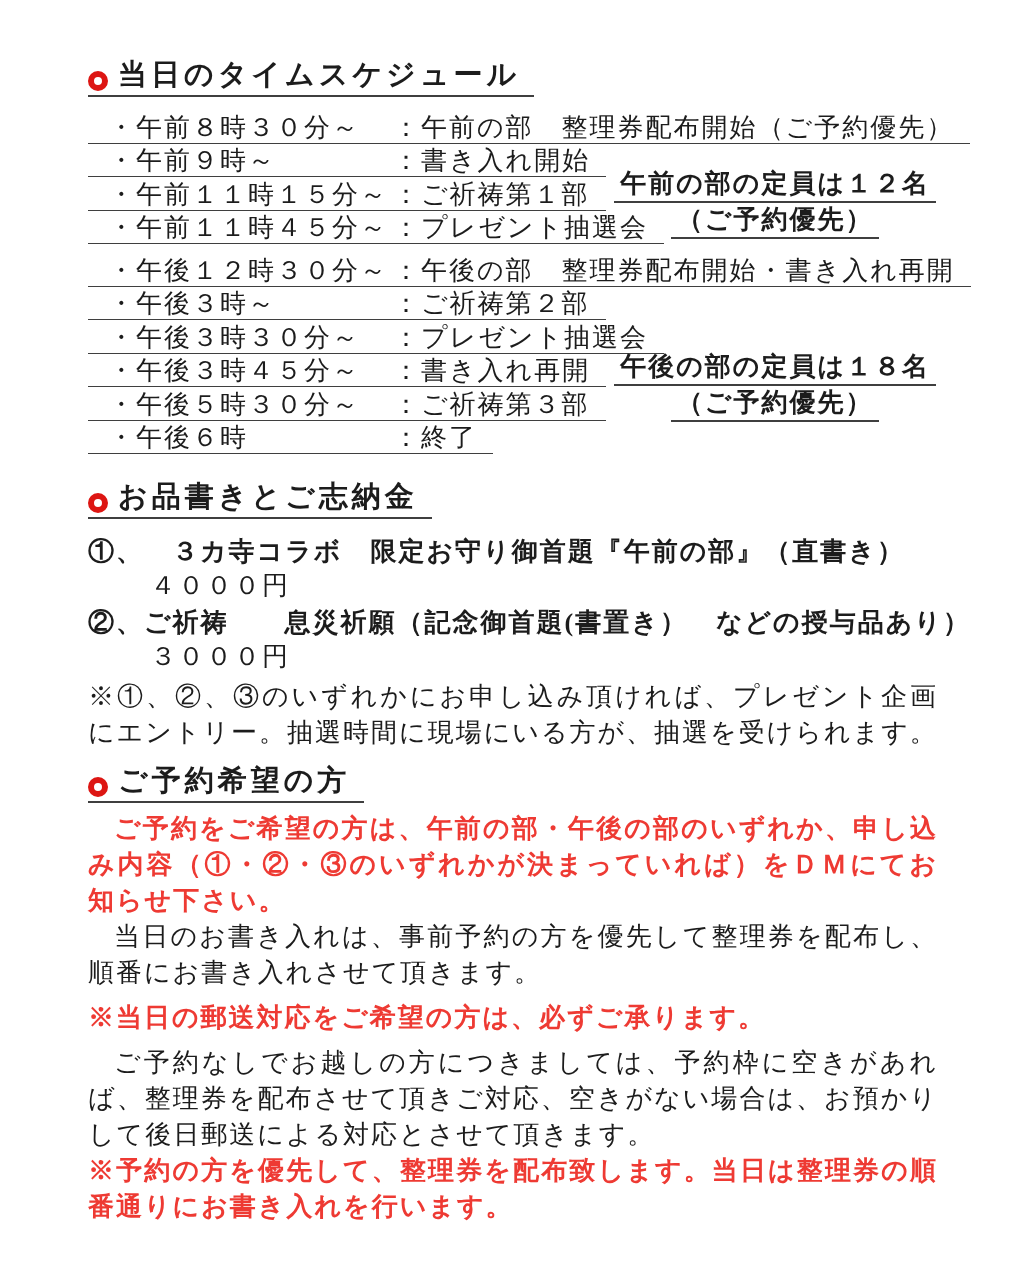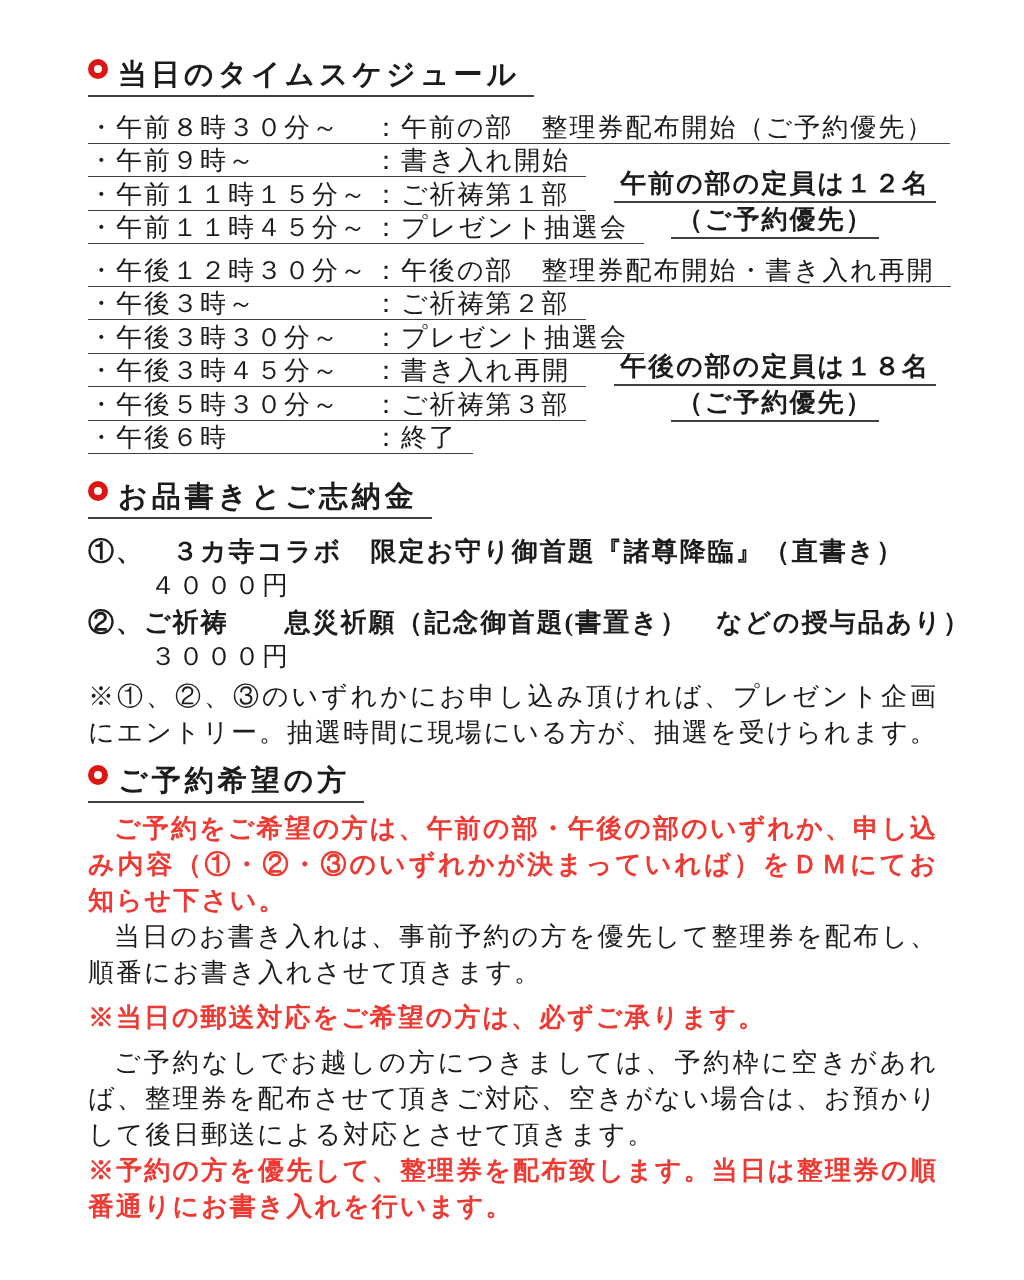--- a/index.html
+++ b/index.html
@@ -12,21 +12,21 @@
   html,body{margin:0;padding:0;background:#ffffff;}
   body{
     width:1024px;height:1280px;margin:0 auto;overflow:hidden;
     font-family:"Liberation Serif","DejaVu Serif",serif;
     color:var(--text-black);
   }
   .page{padding:44px 86px 0 88px;}
 
   
   .heading{
-    display:inline-flex;align-items:flex-start;gap:10px;
+    display:inline-flex;align-items:flex-end;gap:10px;
     border-bottom:2px solid var(--line-color);
     padding:0 14px 4px 0;
   }
   .heading .ring{
     width:20px;height:20px;flex:0 0 auto;
     border:6px solid var(--accent-red);border-radius:50%;
   }
   .heading .heading-text{
     font-size:29px;font-weight:bold;letter-spacing:4px;line-height:1.1;
     white-space:nowrap;
@@ -36,21 +36,21 @@
   .sched-section{position:relative;margin-top:15px;}
   .sched-block{position:relative;}
   .sched-block.afternoon{margin-top:9px;}
   .sched-rows{display:flex;flex-direction:column;align-items:flex-start;}
   .sched-row{
     display:inline-flex;white-space:nowrap;
     font-size:26px;letter-spacing:2px;line-height:29px;
     border-bottom:1.5px solid var(--line-color);
     padding:0 16px 1px 0;margin-bottom:2.5px;
   }
-  .sched-row .time{width:285px;flex:0 0 auto;}
+  .sched-row .time{width:285px;flex:0 0 auto;margin-left:20px;}
   .sched-row .desc{flex:0 0 auto;}
 
   .capacity-note{
     position:absolute;right:2px;text-align:center;
     font-size:26px;font-weight:bold;letter-spacing:2px;line-height:33px;
     white-space:nowrap;
   }
   .capacity-note .cap-line{
     display:inline-block;border-bottom:2px solid var(--line-color);padding:0 6px 1px 6px;
   }
@@ -166,21 +166,21 @@
   <section class="menu-section">
     <div class="heading">
       <span class="ring"></span>
       <span class="heading-text">お品書きとご志納金</span>
     </div>
 
     <div class="menu-items">
 
         <div class="menu-item">
           <div>
-            <span class="item-title">①、　３カ寺コラボ　限定お守り御首題『諸尊降臨』（直書き）</span>
+            <span class="item-title">①、　３カ寺コラボ　限定お守り御首題『午前の部』（直書き）</span>
           </div>
           <div class="item-price">４０００円</div>
         </div>
 
         <div class="menu-item">
           <div>
             <span class="item-title">②、ご祈祷　　息災祈願（記念御首題(書置き）　などの授与品あり）</span>
           </div>
           <div class="item-price">３０００円</div>
         </div>

